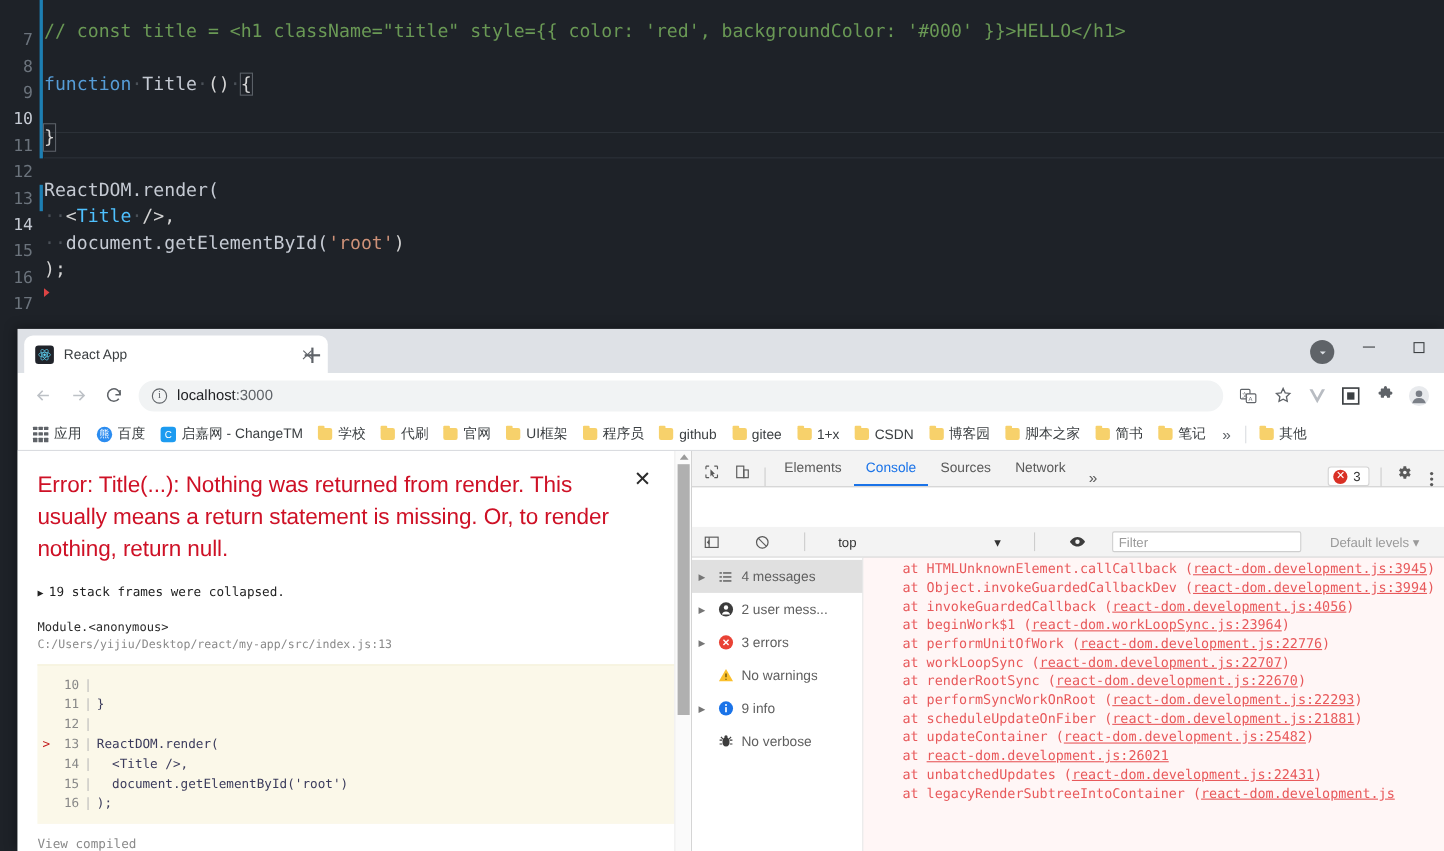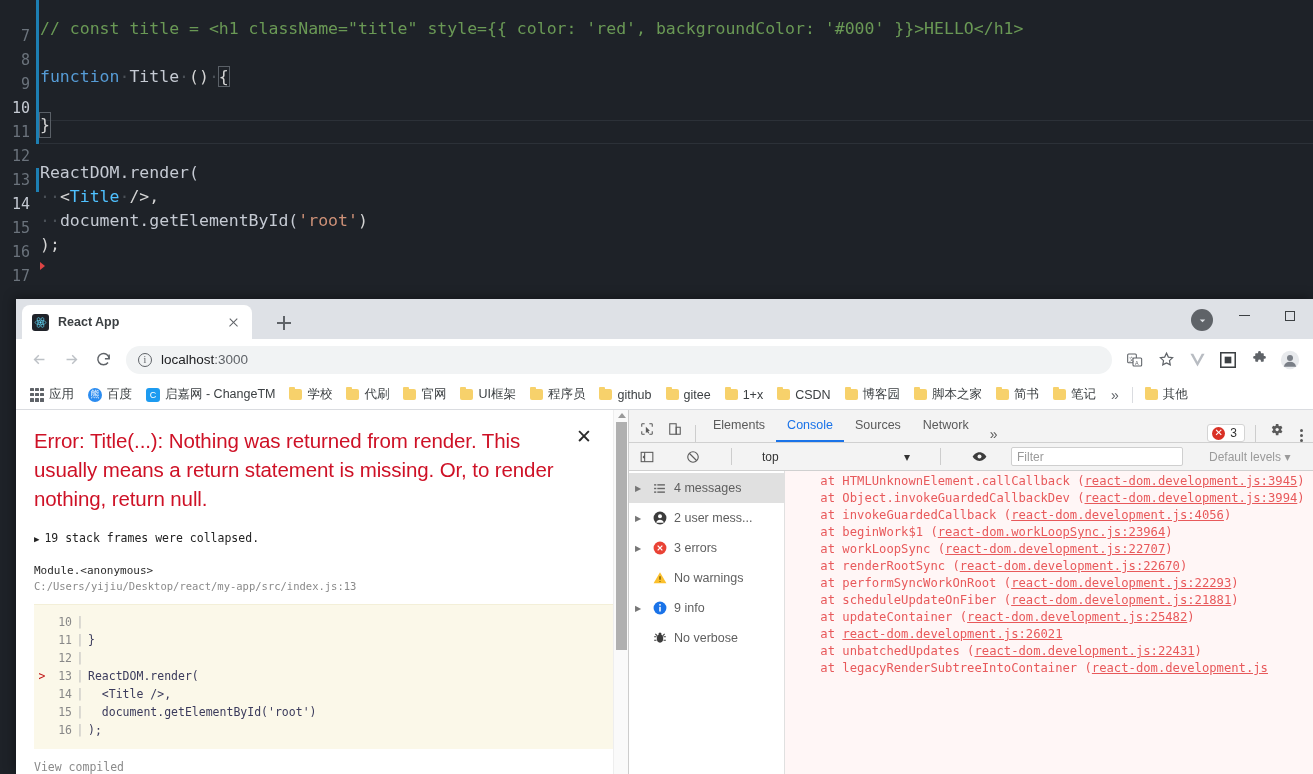--- a/index.html
+++ b/index.html
@@ -46,23 +46,23 @@
     position: absolute; left: 16px; top: 299px;
     width: 1297px; height: 475px;
     background: #dee1e6;
     box-shadow: -2px -2px 10px rgba(0,0,0,.35);
     overflow: hidden;
   }
 
   
   .tabstrip { position: relative; height: 40px; background: #dee1e6; }
   .tab {
-    position: absolute; left: 6px; top: 6px; width: 230px; height: 34px;
+    position: absolute; left: 6px; top: 6px; width: 276px; height: 34px;
     background: #fff; border-radius: 8px 8px 0 0;
-    display: flex; align-items: center; padding: 0 10px; gap: 9px; font-weight: bold;
+    display: flex; align-items: center; padding: 0 10px; gap: 9px;
   }
   .tab-favicon {
     width: 17px; height: 17px; background: #20232a; border-radius: 3px;
     display: flex; align-items: center; justify-content: center; flex: none;
   }
   .tab-title { font-size: 12.5px; color: #3c4043; flex: 1; white-space: nowrap; overflow: hidden; }
   .tab-close { width: 17px; height: 17px; flex: none; position: relative; cursor: pointer; }
   .tab-close::before, .tab-close::after {
     content: ""; position: absolute; left: 3px; top: 8px; width: 11px; height: 1.4px; background: #5f6368;
   }
@@ -166,21 +166,21 @@
   .err-badge { display: flex; align-items: center; gap: 5px; border: 1px solid #d4d4d4; border-radius: 3px;
                padding: 1px 7px 1px 4px; margin-right: 4px; cursor: pointer; background: #fff; }
   .err-badge .circ { width: 13px; height: 13px; border-radius: 50%; background: #d93025; color: #fff;
                      font-size: 10px; display: flex; align-items: center; justify-content: center; line-height: 1; }
   .err-badge .cnt { font-size: 12px; color: #333; }
   .gear { width: 15px; height: 15px; }
   .kebab { display: flex; flex-direction: column; gap: 2.2px; padding: 0 10px; cursor: pointer; }
   .kebab i { width: 3px; height: 3px; background: #5a5a5a; border-radius: 50%; }
 
   .dt-filterbar { height: 28px; display: flex; align-items: center; border-bottom: 1px solid #d0d0d0;
-                  background: #f3f3f3; padding-left: 4px; gap: 18px; }
+                  background: #f3f3f3; padding-left: 4px; gap: 18px; margin-top: 36px; }
   .ctx-select { display:flex; align-items:center; width: 160px; height: 20px; padding: 0 6px; font-size: 12px; color: #333; cursor: pointer; }
   .ctx-select .lbl { flex: 1; }
   .filter-input { width: 172px; height: 19px; border: 1px solid #cfcfcf; border-radius: 2px; background: #fff;
                   font-size: 12px; color: #9a9a9a; padding: 0 5px; line-height: 19px; cursor: text; }
   .levels { font-size: 12px; color: #9a9a9a; padding: 0 8px; cursor: pointer; }
 
   .dt-body { flex: 1; display: flex; min-height: 0; }
   .sidebar { width: 156px; background: #fff; border-right: 1px solid #e0e0e0; padding-top: 2px; flex: none; }
   .sb-row { height: 30px; display: flex; align-items: center; gap: 6px; padding-left: 6px; font-size: 12.5px; color: #5f5f5f; cursor: pointer; }
   .sb-row.selected { background: #e0e0e0; }
@@ -611,20 +611,21 @@
             </span>
             <span class="sb-lbl">No verbose</span>
           </div>
         </div>
 
         <div class="console-out">
           <div class="co-line"><span>    at HTMLUnknownElement.callCallback (</span><a>react-dom.development.js:3945</a><span>)</span></div>
           <div class="co-line"><span>    at Object.invokeGuardedCallbackDev (</span><a>react-dom.development.js:3994</a><span>)</span></div>
           <div class="co-line"><span>    at invokeGuardedCallback (</span><a>react-dom.development.js:4056</a><span>)</span></div>
           <div class="co-line"><span>    at beginWork$1 (</span><a>react-dom.workLoopSync.js:23964</a><span>)</span></div>
+          <div class="co-line"><span>    at performUnitOfWork (</span><a>react-dom.development.js:22776</a><span>)</span></div>
           <div class="co-line"><span>    at workLoopSync (</span><a>react-dom.development.js:22707</a><span>)</span></div>
           <div class="co-line"><span>    at renderRootSync (</span><a>react-dom.development.js:22670</a><span>)</span></div>
           <div class="co-line"><span>    at performSyncWorkOnRoot (</span><a>react-dom.development.js:22293</a><span>)</span></div>
           <div class="co-line"><span>    at scheduleUpdateOnFiber (</span><a>react-dom.development.js:21881</a><span>)</span></div>
           <div class="co-line"><span>    at updateContainer (</span><a>react-dom.development.js:25482</a><span>)</span></div>
           <div class="co-line"><span>    at </span><a>react-dom.development.js:26021</a><span></span></div>
           <div class="co-line"><span>    at unbatchedUpdates (</span><a>react-dom.development.js:22431</a><span>)</span></div>
           <div class="co-line"><span>    at legacyRenderSubtreeIntoContainer (</span><a>react-dom.development.js</a><span></span></div>
         </div>
 

